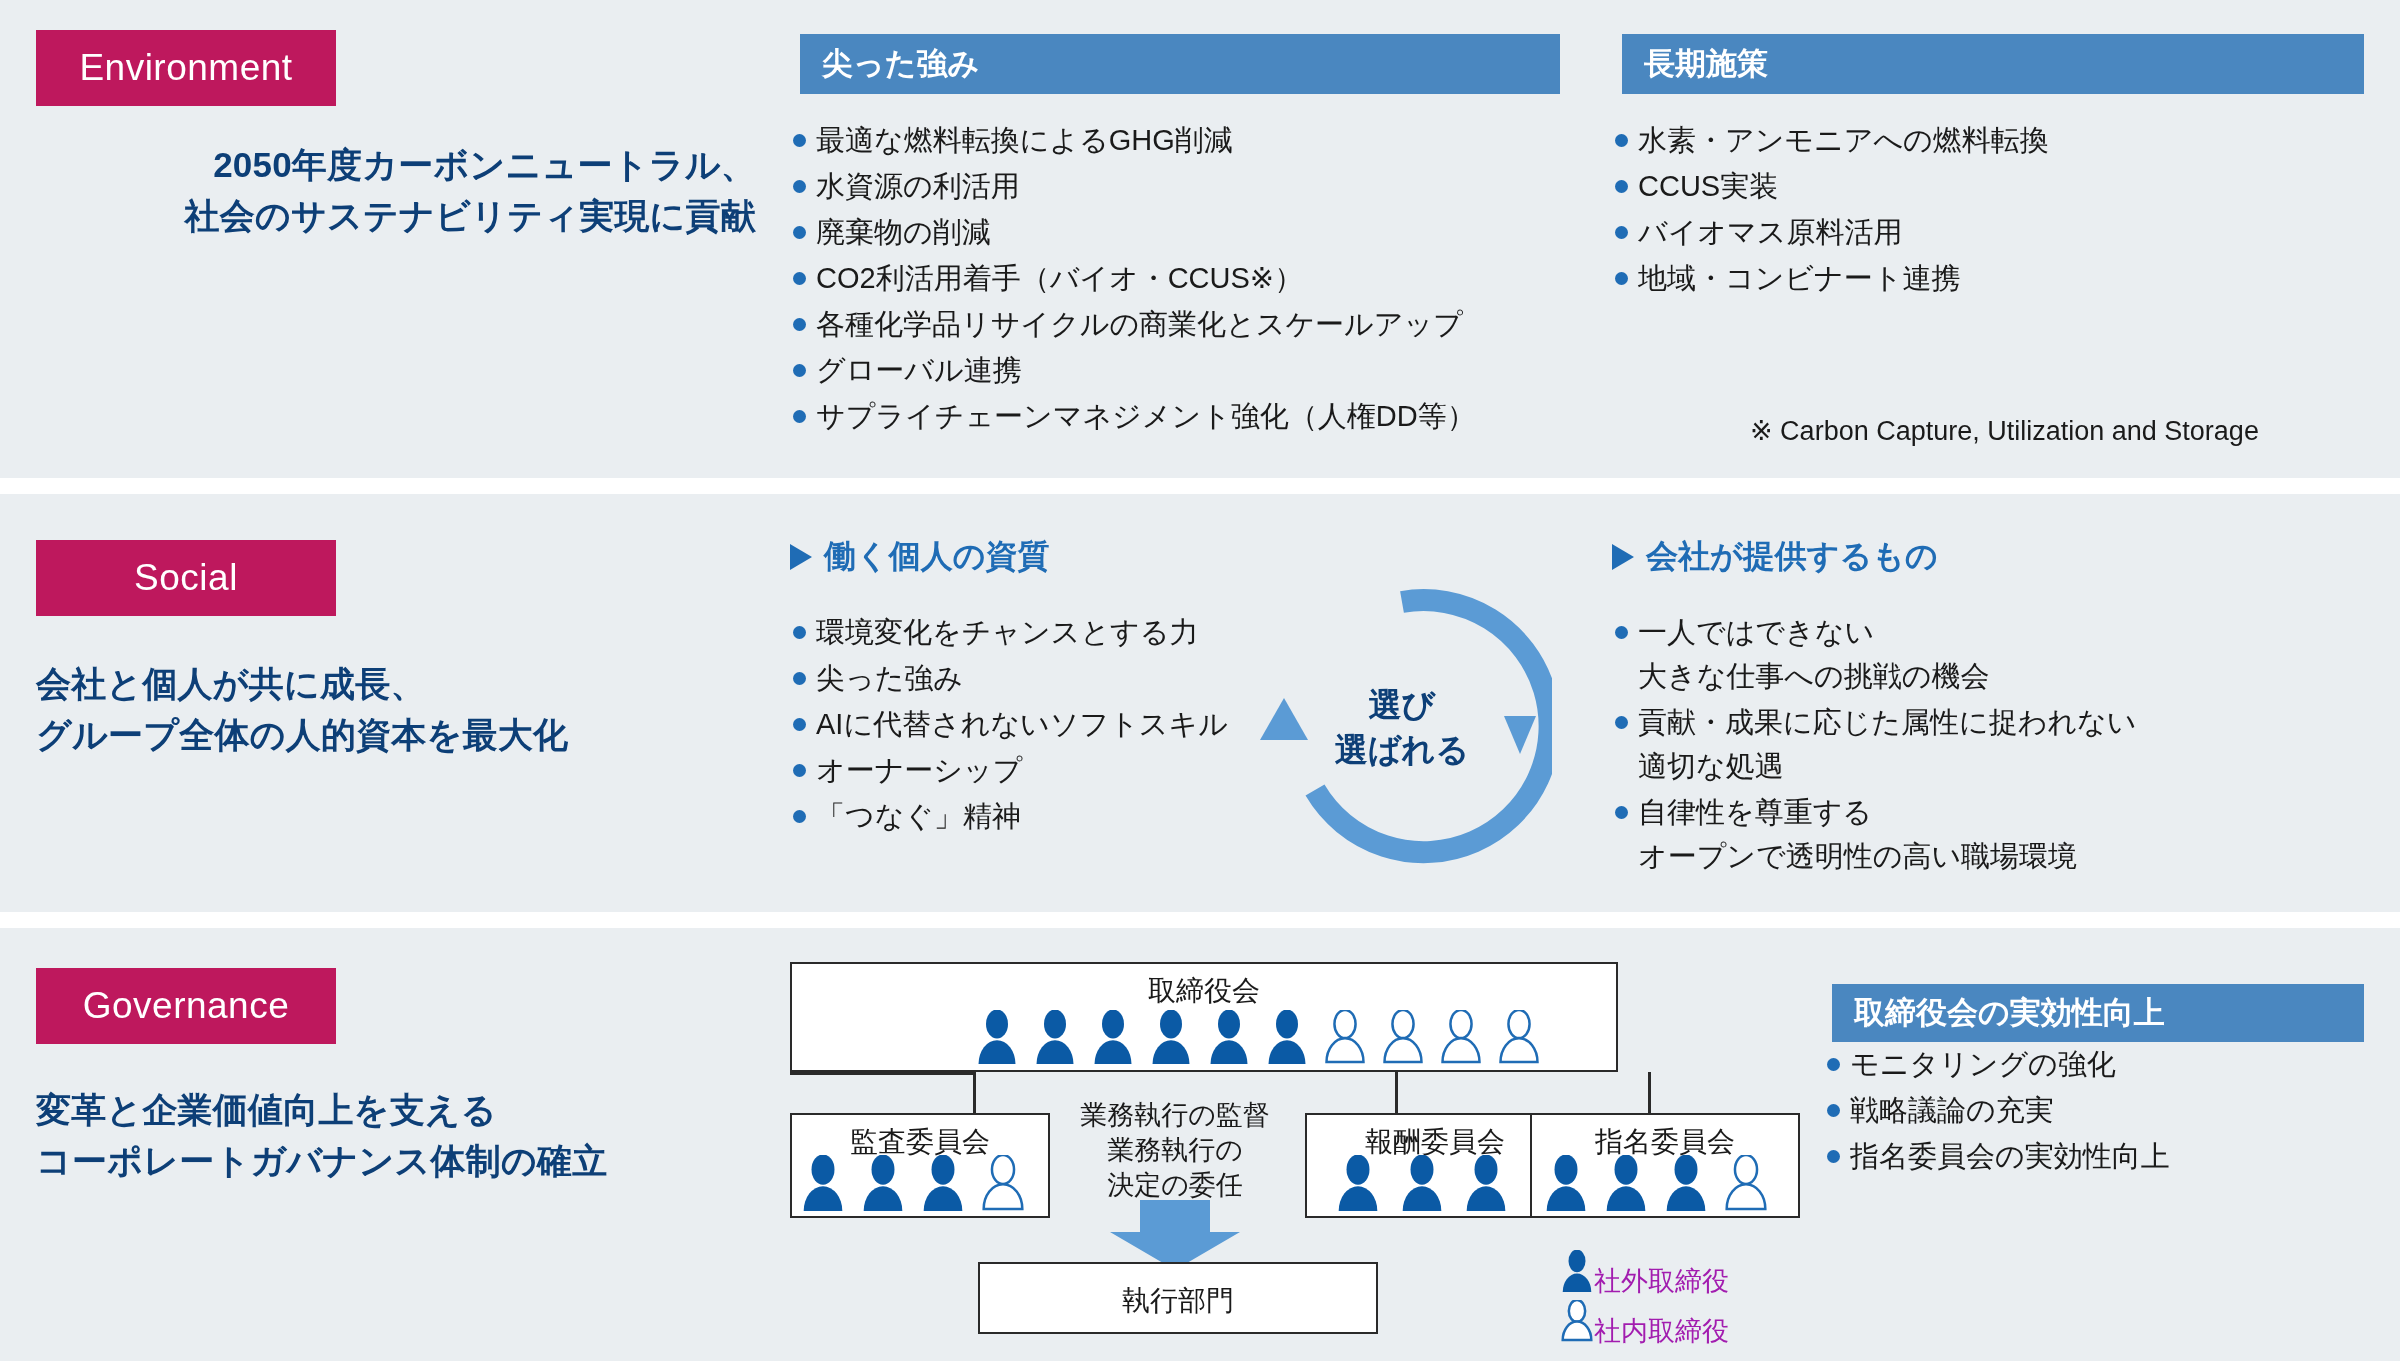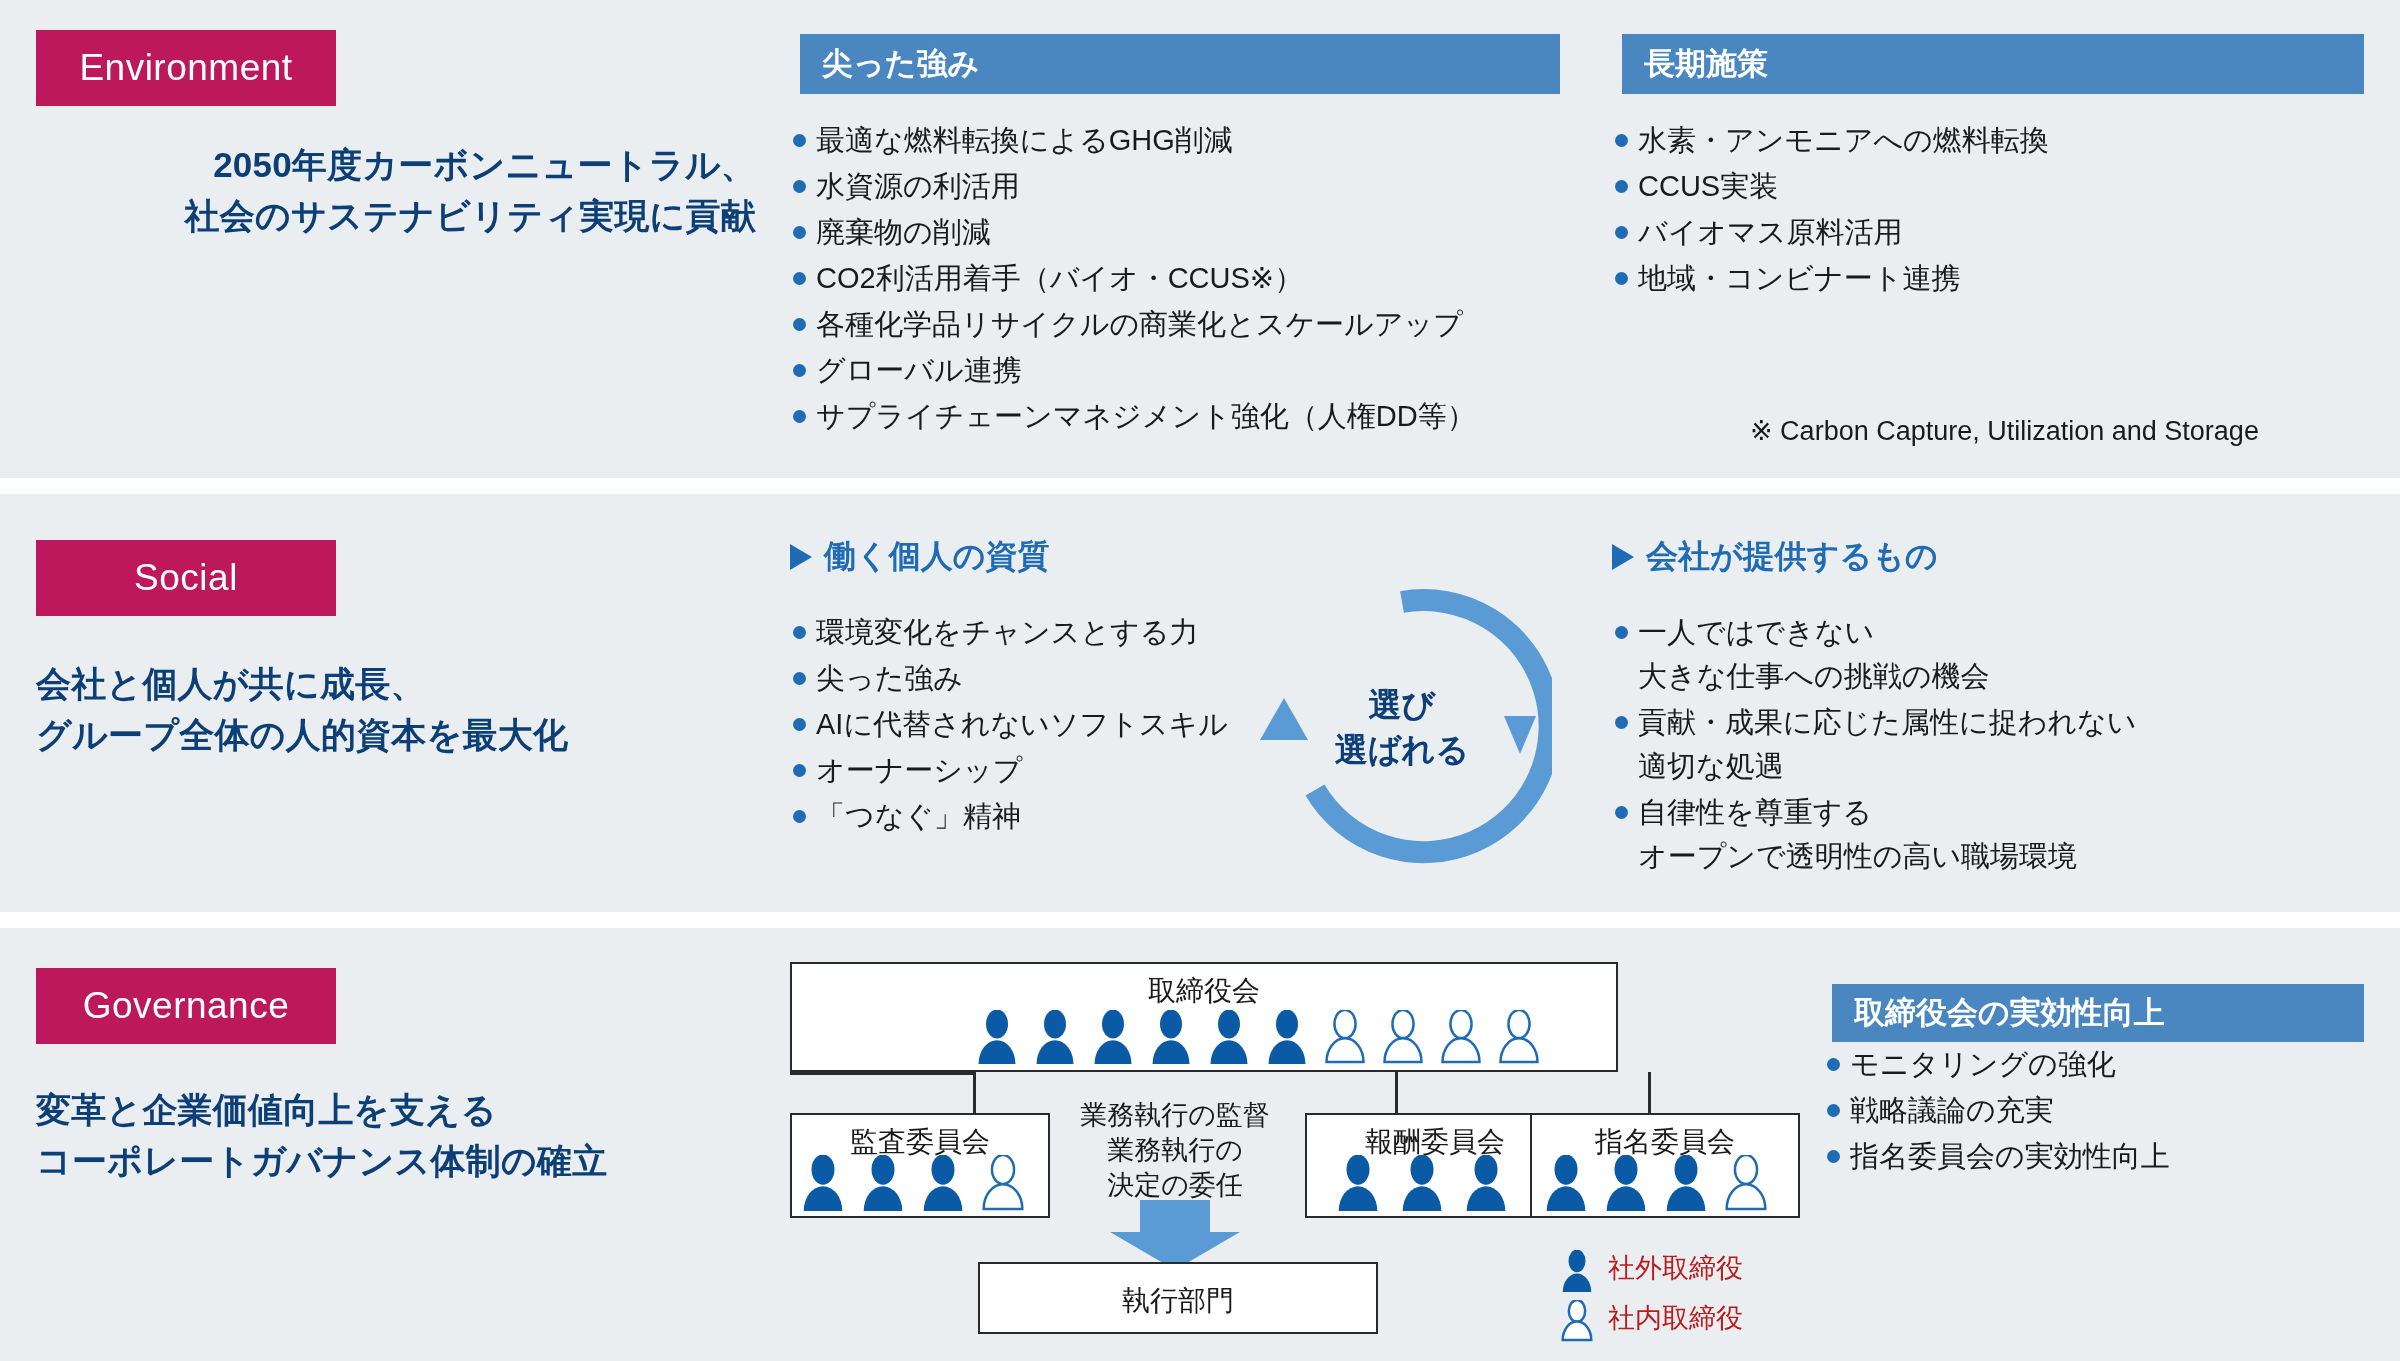--- a/index.html
+++ b/index.html
@@ -74,22 +74,22 @@
   .gbox .glabel{
     position:absolute;left:0;right:0;top:8px;text-align:center;
     font-size:28px;color:#1a1a1a;
   }
   .people{position:absolute;display:flex;align-items:flex-end;}
   .conn{position:absolute;background:#2a2a2a;}
   .deleg-text{
     position:absolute;text-align:center;font-size:27px;
     color:#1a1a1a;line-height:1.3;white-space:pre-line;
   }
-  .legend-row{position:absolute;display:flex;align-items:flex-start;gap:14px;
-    font-size:27px;color:#b91c1c;}
+  .legend-row{position:absolute;display:flex;align-items:flex-end;
+    font-size:27px;color:#a21caf;}
 </style>
 </head>
 <body>
 
 <div class="page">
 
   <div class="band" id="band-env"></div>
 
   <div class="pillar-chip" style="left:36px;top:30px;width:300px;height:76px;">
     <span>Environment</span>

